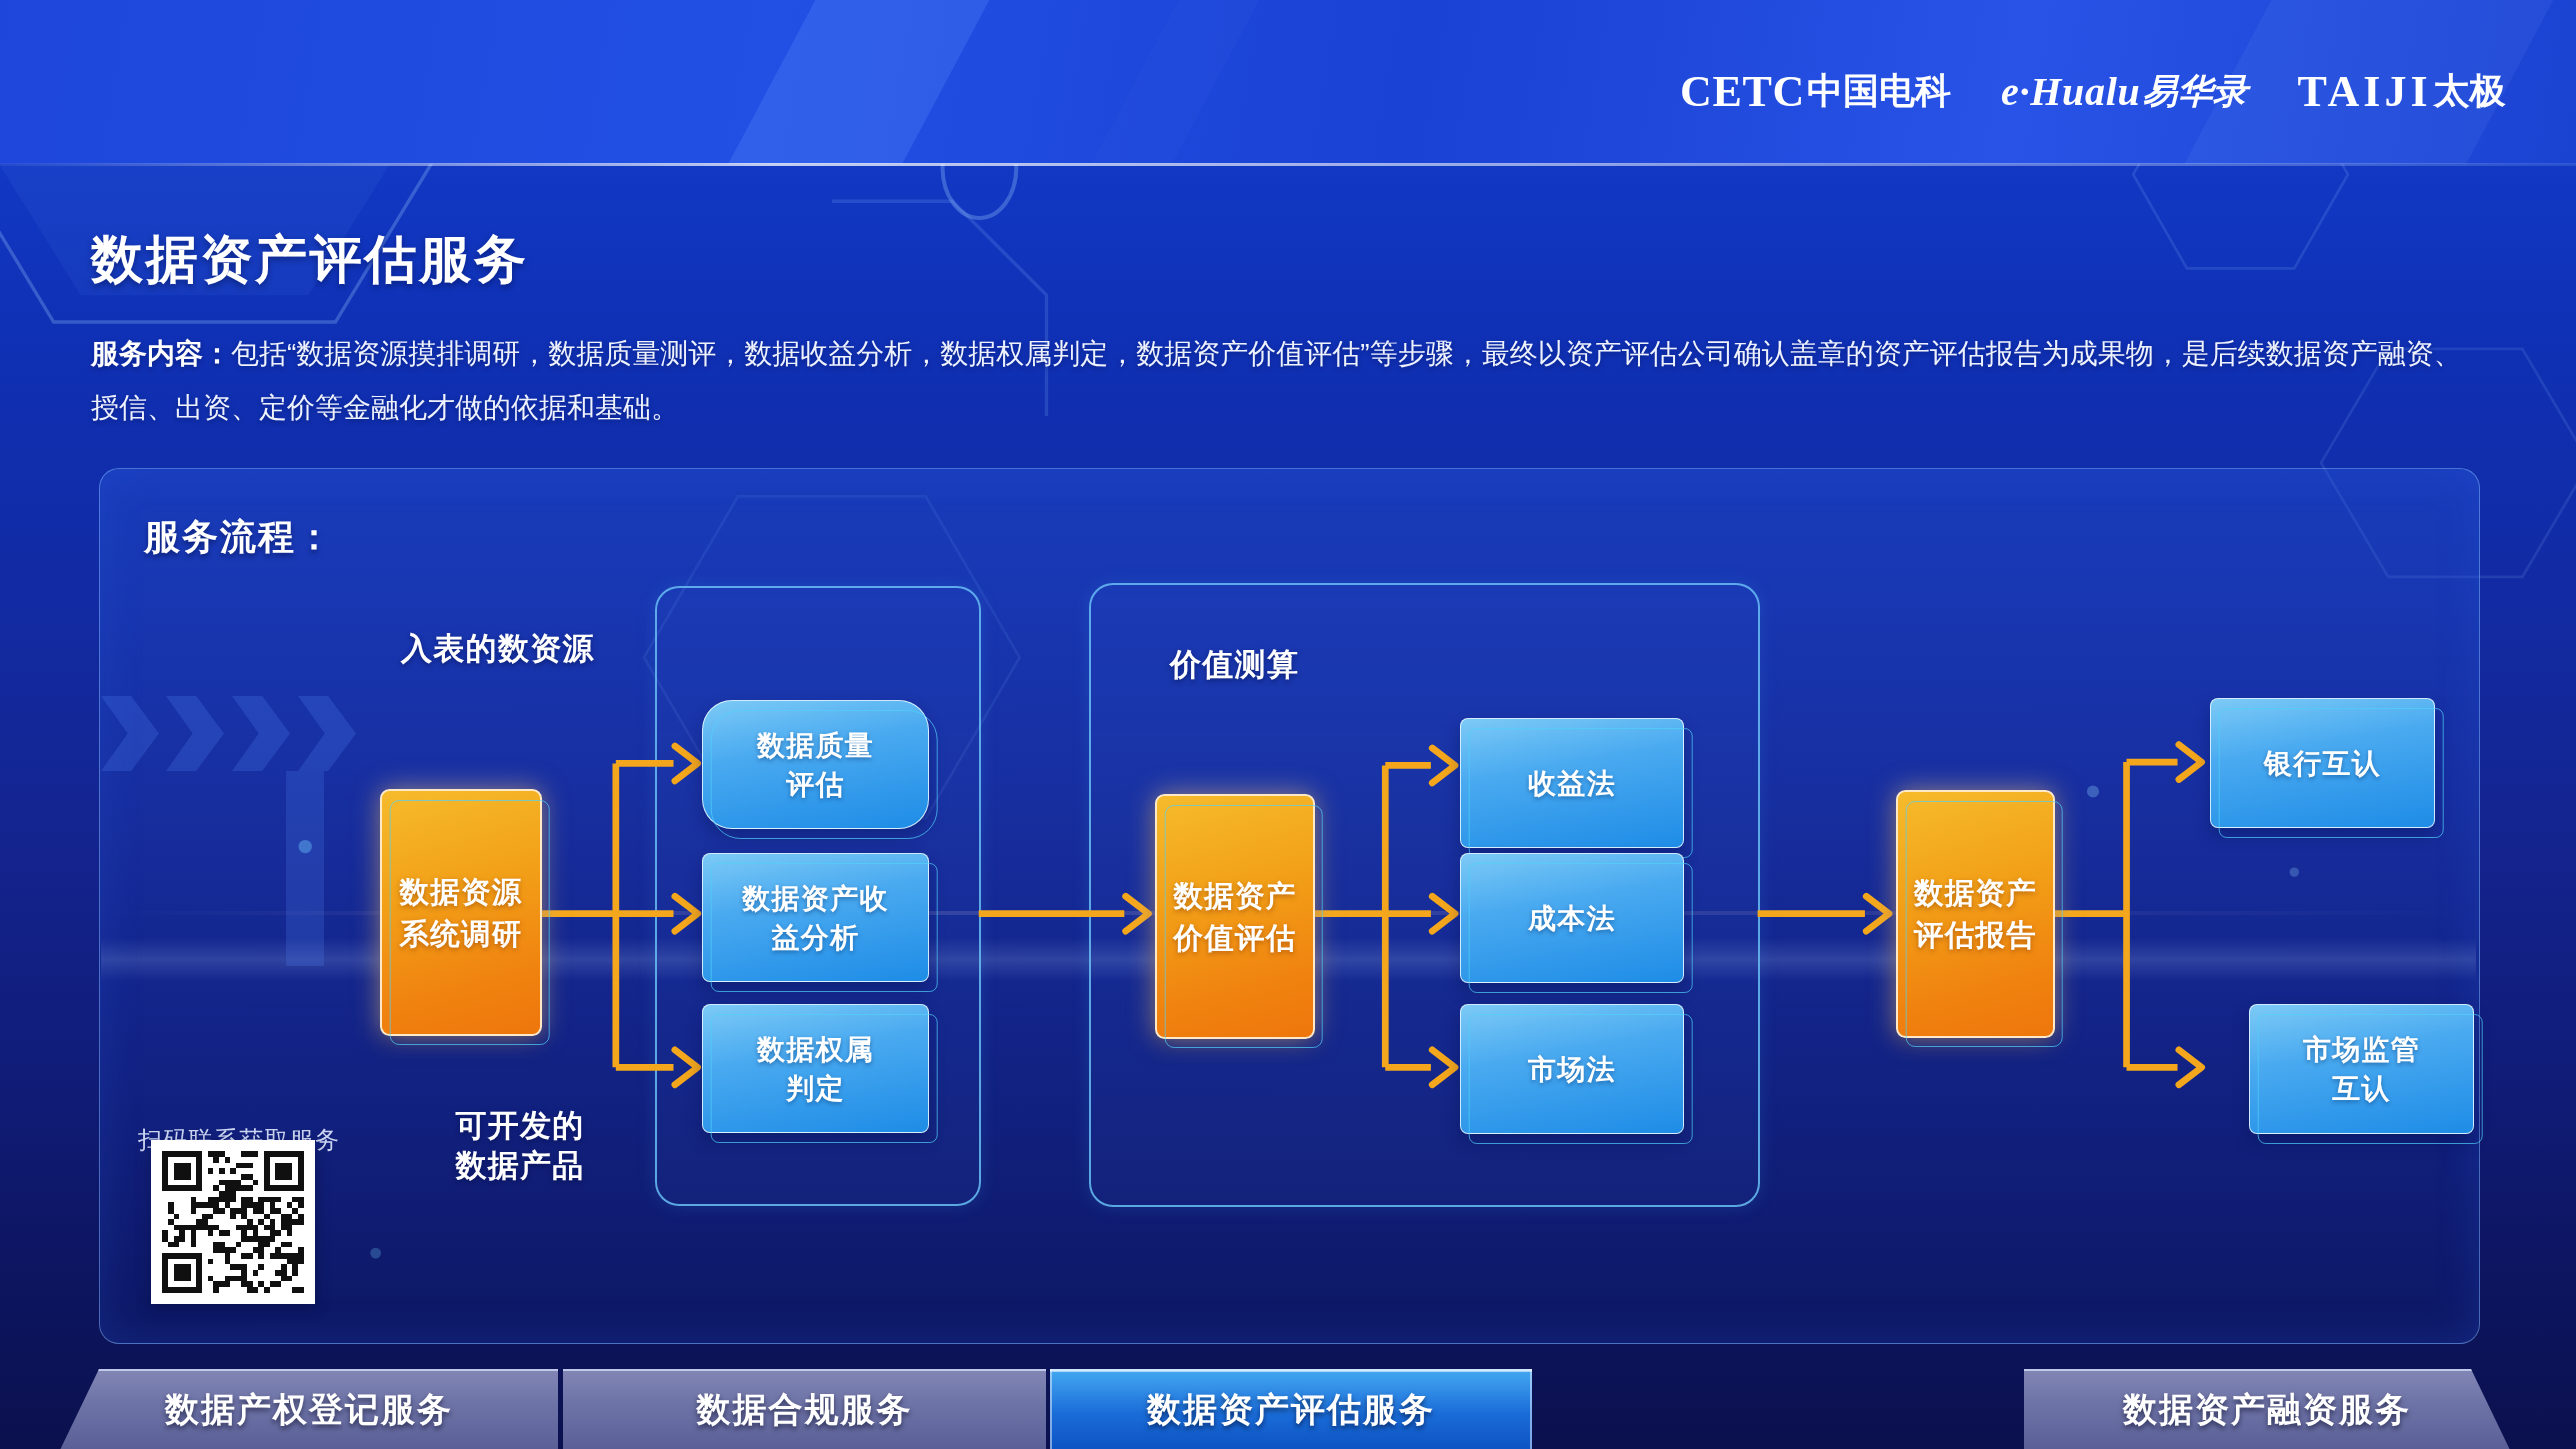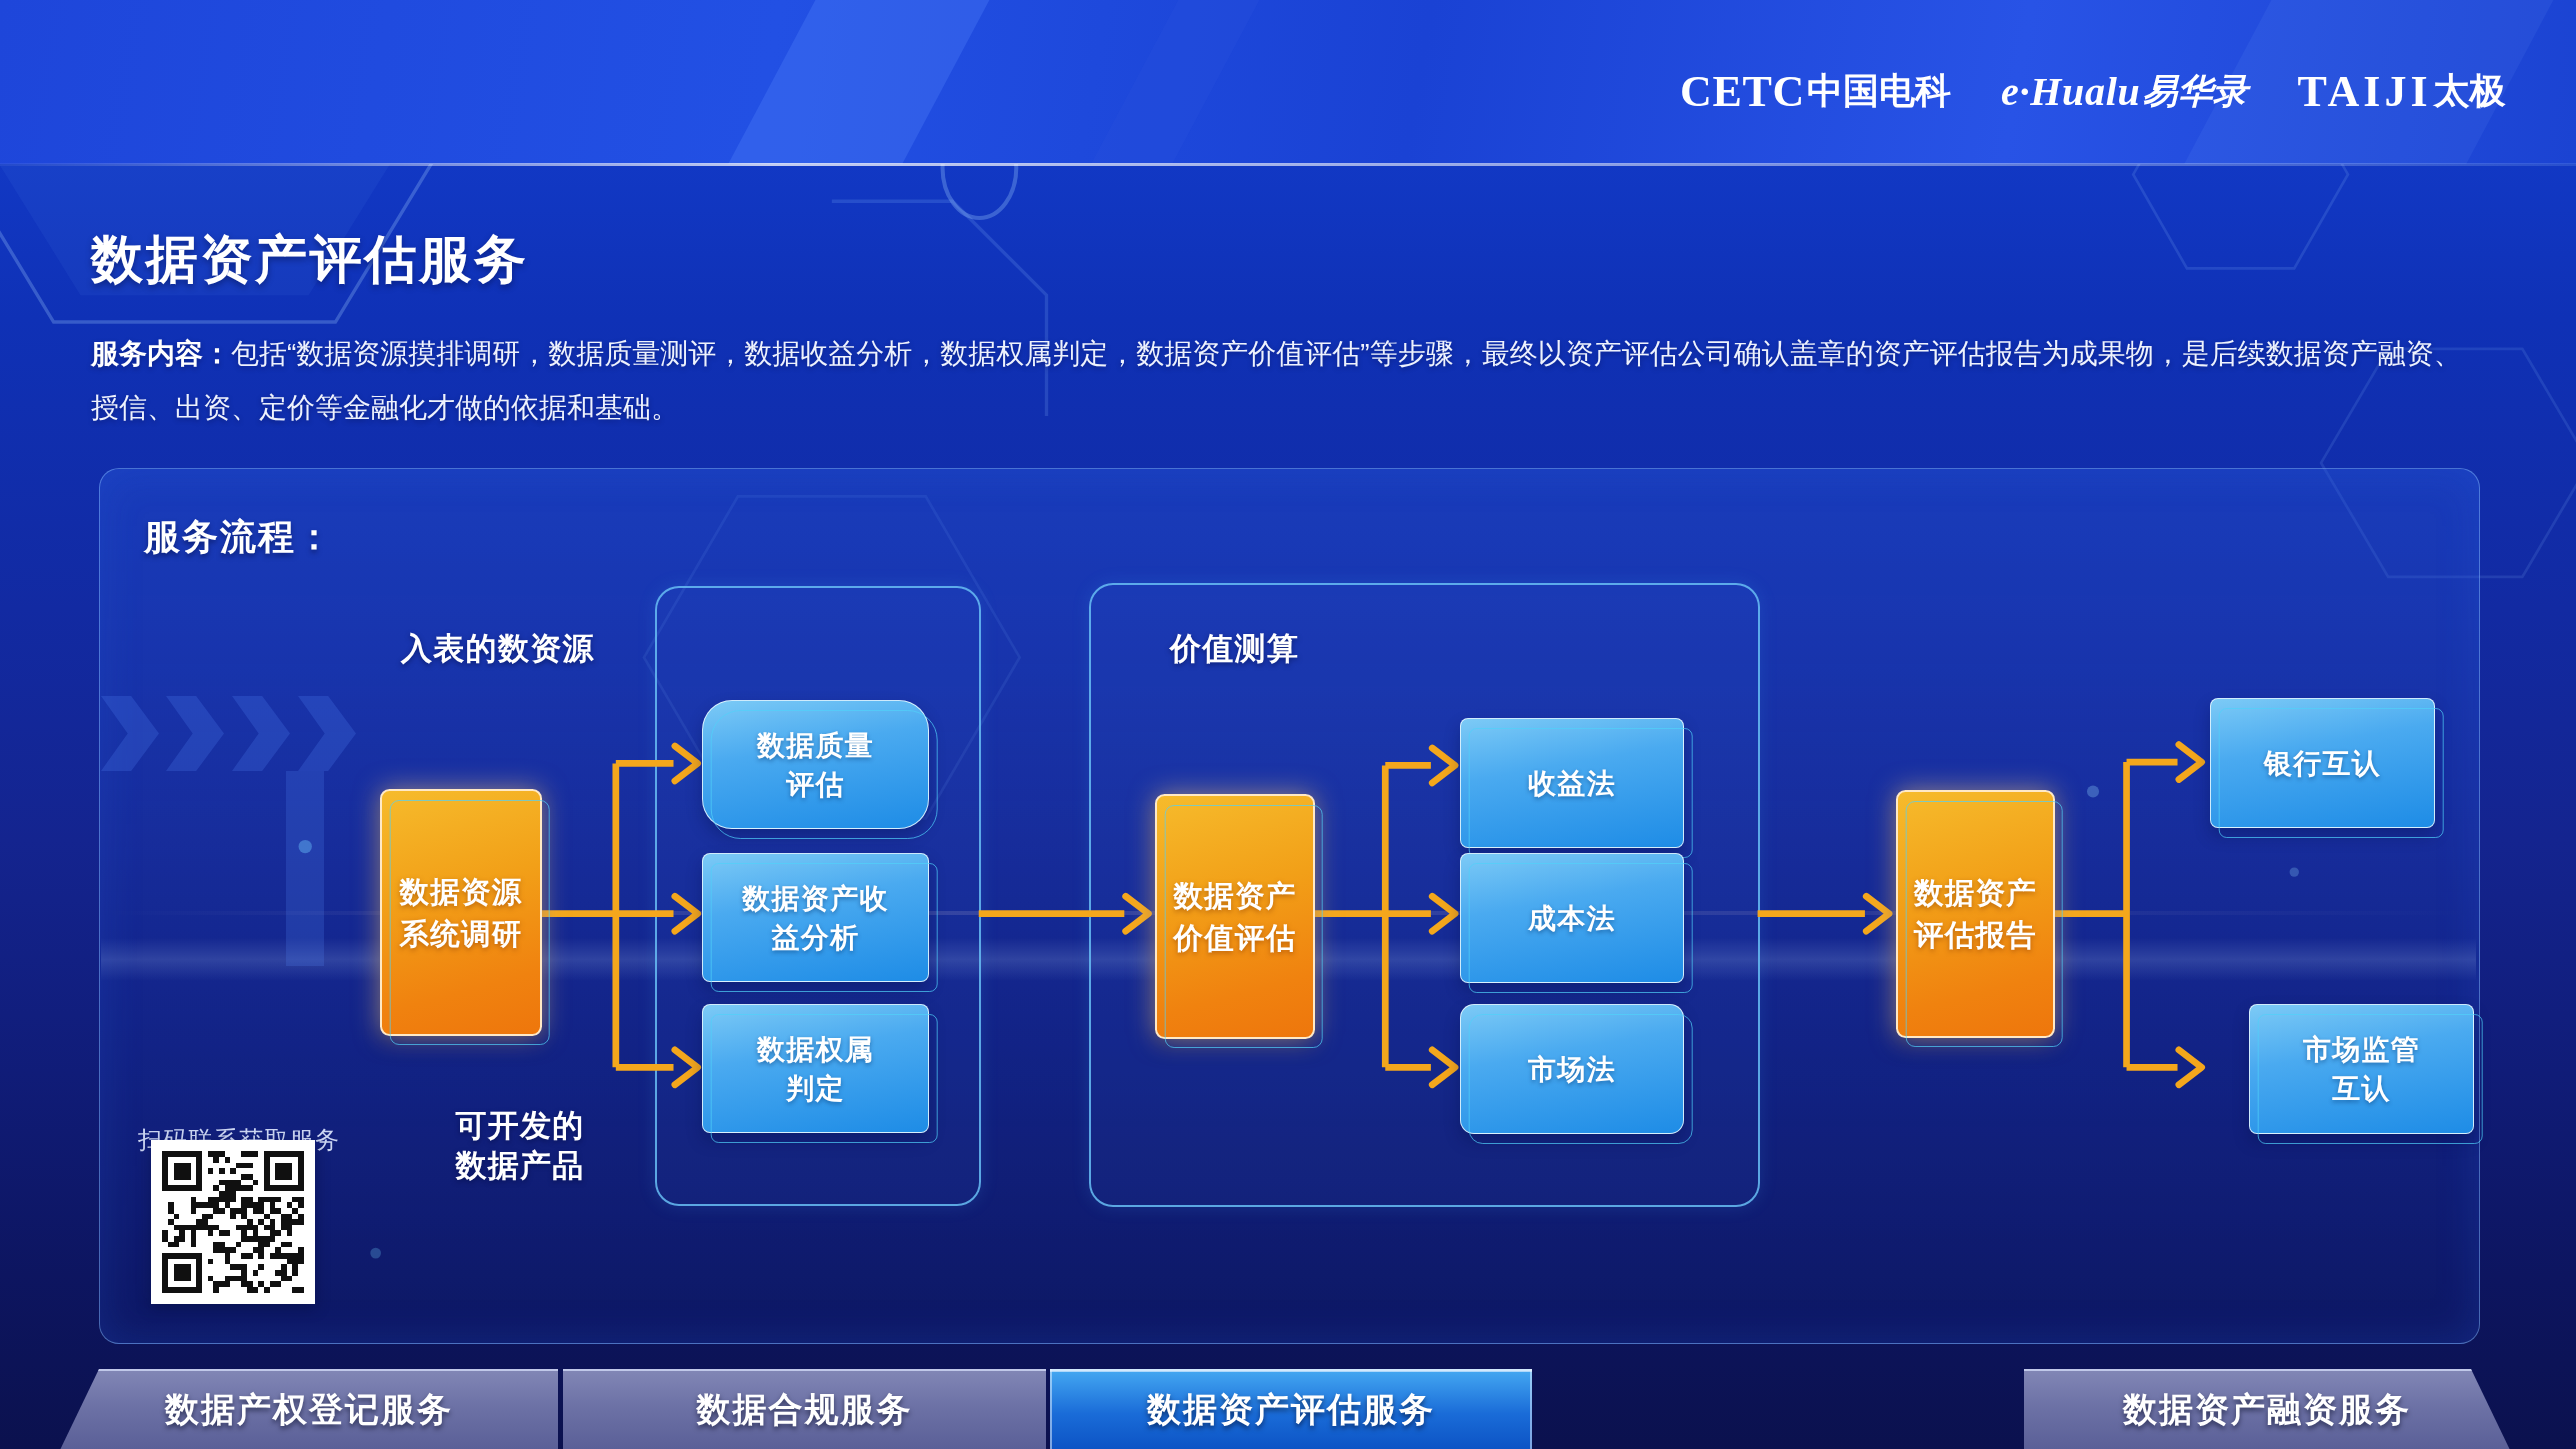--- a/index.html
+++ b/index.html
@@ -47,21 +47,21 @@
     text-shadow:0 2.7px 5.4px rgba(0,10,60,.5);}
   
   .group{position:absolute;border:2px solid rgba(105,190,245,.85);border-radius:24px;z-index:4;
     background:rgba(60,120,235,.06);box-shadow:0 0 17.4px rgba(60,150,240,.18);}
   #group-input{left:655px;top:586px;width:322px;height:616px;}
   #group-valuation{left:1089px;top:583px;width:667px;height:620px;}
   
   .flow-label{position:absolute;font-size:31px;font-weight:800;letter-spacing:1.3px;z-index:6;white-space:pre-line;
     text-shadow:0 2px 5.4px rgba(0,10,60,.5);}
   #label-input{left:401px;top:628px;}
-  #label-valuation{left:1170px;top:628px;}
+  #label-valuation{left:1170px;top:644px;}
   #label-developable{left:376px;top:1106px;width:288px;text-align:center;line-height:40px;}
   
   .node{position:absolute;display:flex;align-items:center;justify-content:center;text-align:center;
     white-space:pre-line;z-index:6;border-radius:9.4px;}
   .node::after{content:"";position:absolute;inset:-1.3px;border:1.3px solid rgba(80,210,250,.7);border-radius:inherit;
     transform:translate(8.7px,10px);z-index:-1;}
   .obox{font-size:29.5px;font-weight:800;line-height:42px;letter-spacing:1.3px;
     background:linear-gradient(165deg,#f6bb2c 0%,#f2a018 40%,#f0820f 78%,#ee760c 100%);
     border:2px solid #ffe9c6;
     box-shadow:0 0 25.5px rgba(255,205,130,.55),0 8px 17.4px rgba(0,12,70,.35);
@@ -72,21 +72,21 @@
     box-shadow:0 8px 16px rgba(0,15,70,.32);
     text-shadow:0 2px 4.7px rgba(0,45,100,.45);}
   #obox-survey{left:380px;top:789px;width:158px;height:243px;}
   #obox-value{left:1155px;top:794px;width:156px;height:241px;}
   #obox-report{left:1896px;top:790px;width:155px;height:244px;}
   #bbox-quality{left:702px;top:700px;width:225px;height:127px;}
   #bbox-income{left:702px;top:853px;width:225px;height:127px;}
   #bbox-ownership{left:702px;top:1004px;width:225px;height:127px;}
   #bbox-m1{left:1460px;top:718px;width:222px;height:128px;}
   #bbox-m2{left:1460px;top:853px;width:222px;height:128px;}
-  #bbox-m3{left:1460px;top:1004px;width:222px;height:128px;border-radius:14px;}
+  #bbox-m3{left:1460px;top:1004px;width:222px;height:128px;}
   #bbox-bank{left:2210px;top:698px;width:223px;height:128px;}
   #bbox-reg{left:2210px;top:1004px;width:223px;height:128px;margin-left:39px;}
   
   svg.arrows{position:absolute;inset:0;z-index:5;pointer-events:none;}
   .arrow-line{stroke:#f4a71c;stroke-width:10;fill:none;}
   .arrow-head{stroke:#f4a71c;stroke-width:10;fill:none;stroke-linecap:round;stroke-linejoin:round;}
   
   .qr-caption{position:absolute;left:138px;top:1084px;font-size:24px;letter-spacing:1.3px;color:#ccd6f2;z-index:6;margin-top:40px;}
   .qr{position:absolute;left:151px;top:1140px;width:164px;height:164px;background:#fff;z-index:6;
     box-shadow:0 5.4px 13.4px rgba(0,10,50,.4);}

